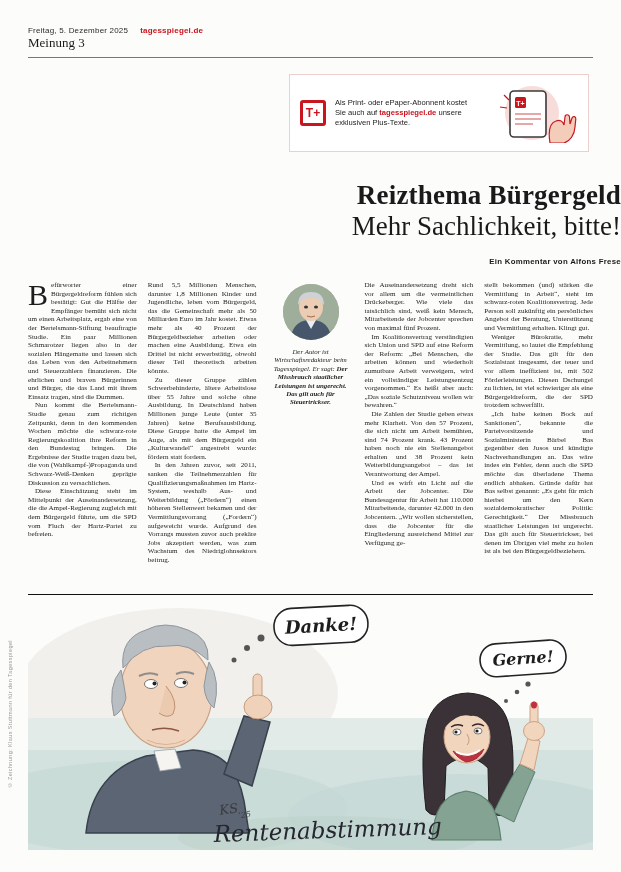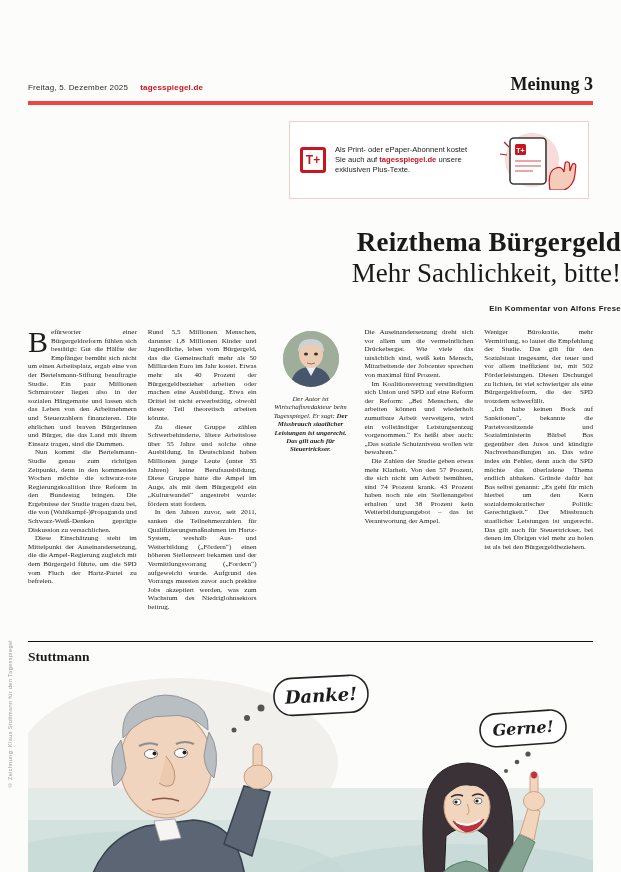--- a/index.html
+++ b/index.html
@@ -6,25 +6,26 @@
   body { background: #e8e8e8; font-family: "Liberation Serif", serif; }
   .page {
     position: relative; width: 621px; height: 872px; margin: 0 auto;
     background: #fcfcfa; color: #1a1a1a; overflow: hidden;
   }
 
   
   .masthead {
     margin: 0 28px; padding: 26px 0 6px;
     display: flex; justify-content: space-between; align-items: baseline;
-    border-bottom: 4px solid #ef4444;
+    border-bottom: 1px solid #ef4444;
+    flex-direction: column;
   }
   .masthead-left { font-family: "Liberation Sans", sans-serif; font-size: 8px; color: #2b2b2b; letter-spacing: .2px; }
   .masthead-site { color: #c9151e; font-weight: bold; margin-left: 12px; }
-  .masthead-section { font-family: "Liberation Serif", serif; font-weight: bold; font-size: 18px; margin-top: 48px; }
+  .masthead-section { font-family: "Liberation Serif", serif; font-weight: normal; font-size: 13px; }
 
   
   .promo {
     width: 300px; margin: 16px 32px 0 auto; border: 1px solid #eccfcf;
     background: #fff; display: flex; align-items: center; gap: 9px; padding: 8px 8px 8px 10px;
   }
   .tplus-badge {
     flex: 0 0 auto; width: 26px; height: 26px; border: 3px solid #c9151e; border-radius: 3px;
     color: #c9151e; font-family: "Liberation Sans", sans-serif; font-weight: bold; font-size: 12px;
     display: flex; align-items: center; justify-content: center;
@@ -139,29 +140,30 @@
       </div>
       <div class="author-caption">
         <span>Der Autor ist Wirtschaftsredakteur beim Tagesspiegel. Er sagt:</span>
         <span class="quote">Der Missbrauch staatlicher Leistungen ist ungerecht. Das gilt auch für Steuertrickser.</span>
       </div>
     </div>
     <div class="col">
       <p>Die Auseinandersetzung dreht sich vor allem um die vermeintlichen Drückeberger. Wie viele das tatsächlich sind, weiß kein Mensch, Mitarbeitende der Jobcenter sprechen von maximal fünf Prozent.</p>
       <p>Im Koalitionsvertrag verständigten sich Union und SPD auf eine Reform der Reform: „Bei Menschen, die arbeiten können und wiederholt zumutbare Arbeit verweigern, wird ein vollständiger Leistungsentzug vorgenommen.“ Es heißt aber auch: „Das soziale Schutzniveau wollen wir bewahren.“</p>
       <p>Die Zahlen der Studie geben etwas mehr Klarheit. Von den 57 Prozent, die sich nicht um Arbeit bemühten, sind 74 Prozent krank. 43 Prozent haben noch nie ein Stellenangebot erhalten und 38 Prozent kein Weiterbildungsangebot – das ist Verantwortung der Ampel.</p>
-    </div>
-    <div class="col">
+      <p>Und es wirft ein Licht auf die Arbeit der Jobcenter. Die Bundesagentur für Arbeit hat 110.000 Mitarbeitende, darunter 42.000 in den Jobcentern. „Wir wollen sicherstellen, dass die Jobcenter für die Eingliederung ausreichend Mittel zur Verfügung ge-</p>
+    </div>
+    <div class="col">
+      <p>stellt bekommen (und) stärken die Vermittlung in Arbeit“, steht im schwarz-roten Koalitionsvertrag. Jede Person soll zukünftig ein persönliches Angebot der Beratung, Unterstützung und Vermittlung erhalten. Klingt gut.</p>
       <p>Weniger Bürokratie, mehr Vermittlung, so lautet die Empfehlung der Studie. Das gilt für den Sozialstaat insgesamt, der teuer und vor allem ineffizient ist, mit 502 Förderleistungen. Diesen Dschungel zu lichten, ist viel schwieriger als eine Bürgergeldreform, die der SPD trotzdem schwerfällt.</p>
       <p>„Ich habe keinen Bock auf Sanktionen“, bekannte die Parteivorsitzende und Sozialministerin Bärbel Bas gegenüber den Jusos und kündigte Nachverhandlungen an. Das wäre indes ein Fehler, denn auch die SPD möchte das überladene Thema endlich abhaken. Gründe dafür hat Bas selbst genannt: „Es geht für mich hierbei um den Kern sozialdemokratischer Politik: Gerechtigkeit.“ Der Missbrauch staatlicher Leistungen ist ungerecht. Das gilt auch für Steuertrickser, bei denen im Übrigen viel mehr zu holen ist als bei den Bürgergeldbeziehern.</p>
     </div>
   </div>
 
   <div class="section-rule"></div>
-  <div class="cartoonist">Stuttmann</div>
 
   <div class="cartoon-wrap">
     <svg width="565" height="252" viewBox="0 0 565 252">
 
       <g>
         <ellipse cx="150" cy="95" rx="160" ry="85" fill="#edebe7" opacity="0.7"></ellipse>
         <rect x="0" y="120" width="565" height="132" fill="#e2ebe7"></rect>
         <rect x="0" y="152" width="565" height="100" fill="#d1e1dd" opacity="0.9"></rect>
         <ellipse cx="130" cy="210" rx="190" ry="48" fill="#c5d9d2" opacity="0.6"></ellipse>
         <ellipse cx="430" cy="218" rx="170" ry="42" fill="#c3d7d6" opacity="0.6"></ellipse>

